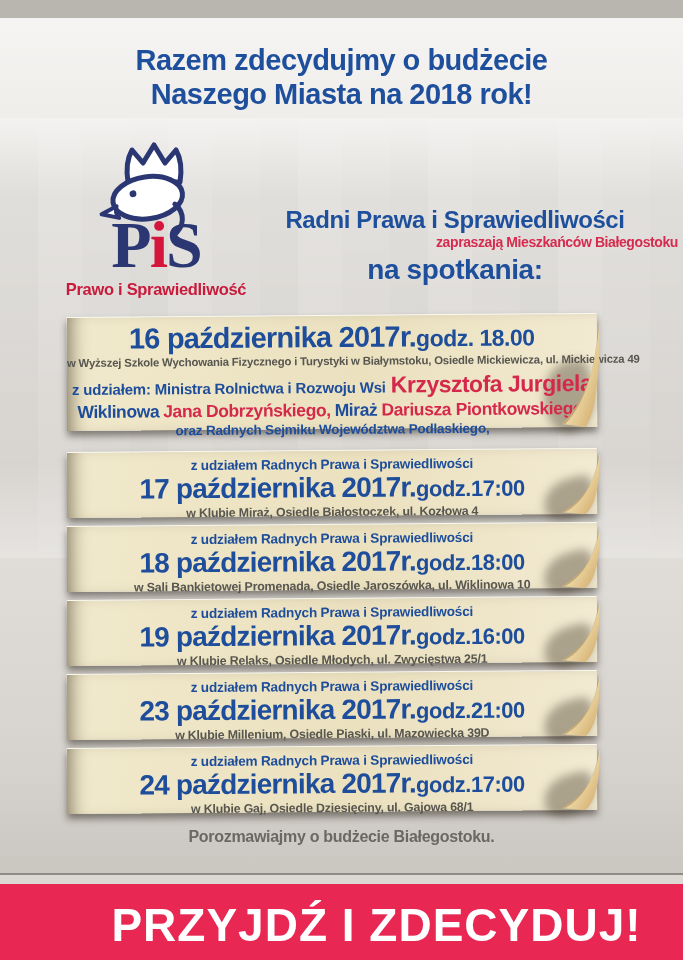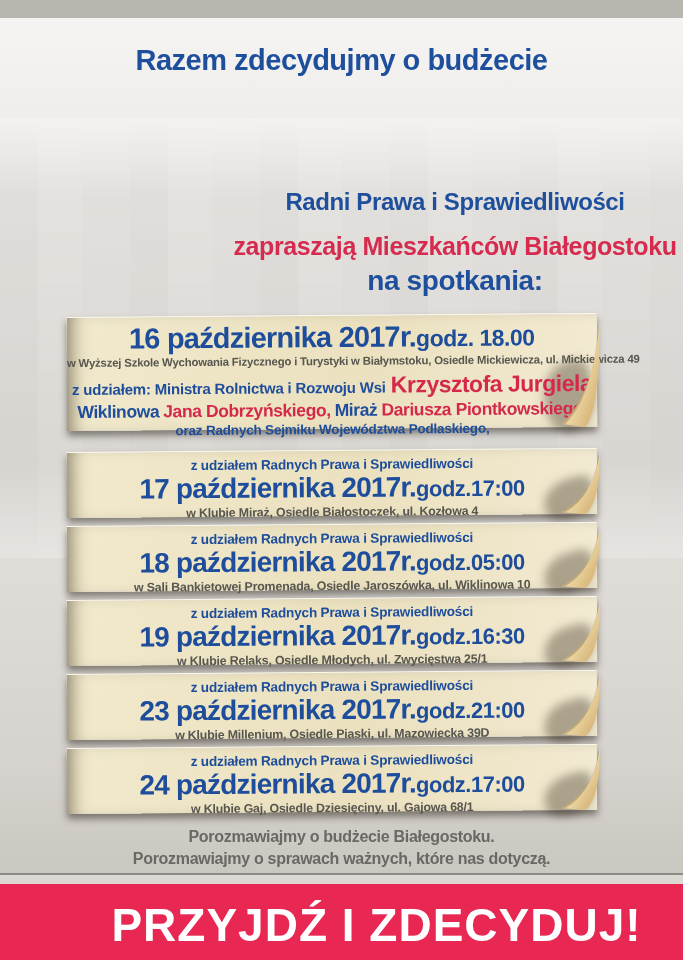--- a/index.html
+++ b/index.html
@@ -15,23 +15,23 @@
   
   .header{position:absolute;top:26px;left:0;width:100%;text-align:center;line-height:1.16;
     font-weight:bold;font-size:29px;letter-spacing:-.5px;color:#1e4f9c;}
   
   .logo{position:absolute;left:58px;top:120px;width:196px;text-align:center;}
   .logo svg.eagle{display:block;margin:0 auto -34px auto;position:relative;left:-4px;}
   .pis-word{font-family:"Liberation Serif",serif;font-weight:bold;font-size:66px;letter-spacing:-2px;color:#2b3773;line-height:1;}
   .pis-word .i{color:#d5163c;}
   .logo-caption{margin-top:2px;font-weight:bold;font-size:16.5px;letter-spacing:-.3px;color:#c91a3c;}
   
-  .intro{position:absolute;left:232px;top:170px;width:446px;text-align:center;}
+  .intro{position:absolute;left:232px;top:188px;width:446px;text-align:center;}
   .intro .l1{font-weight:bold;font-size:24px;color:#1e4f9c;letter-spacing:-.4px;}
-  .intro .l2{font-weight:bold;font-size:25px;color:#d62b4e;letter-spacing:-.4px;margin-top:16px;}
+  .intro .l2{font-weight:bold;font-size:14px;color:#d62b4e;letter-spacing:-.4px;margin-top:0;text-align:right;}
   .intro .l3{font-weight:bold;font-size:28px;color:#1e4f9c;letter-spacing:-.4px;margin-top:4px;text-align:center;}
   
   .card{position:absolute;left:67px;width:530px;transform:rotate(-.45deg);
     background:linear-gradient(100deg,#f1e9cc 0%,#ebe1bf 55%,#f2ead2 100%);
     border-top:1px solid #fbf8ec;
     box-shadow:0 5px 7px rgba(35,30,20,.5), inset 16px 0 18px -12px rgba(60,50,30,.6);}
   .card .content{position:relative;z-index:2;text-align:center;}
   .curl{position:absolute;right:-3px;top:0;height:100%;width:46px;z-index:3;}
   .curl-shadow{position:absolute;right:2px;bottom:-5px;width:52px;height:62%;z-index:1;
     background:rgba(40,30,15,.35);filter:blur(5px);border-radius:60% 20% 60% 40%;transform:rotate(-14deg);}
@@ -75,22 +75,36 @@
       <stop offset="1" stop-color="#cda462"></stop>
     </linearGradient>
   </defs>
 </svg>
 
 <div class="poster">
   <div class="bg-photo"></div>
 
   <div class="header">
     <div>Razem zdecydujmy o budżecie</div>
-  </div>
-
+    <div>Naszego Miasta na 2018 rok!</div>
+  </div>
+
+  <div class="logo">
+    <svg class="eagle" width="132" height="108" viewBox="0 0 132 108">
+      <path d="M42 44 C40 31 42 19 46 12 L57 25 L68 7 L79 25 L90 12 C94 19 96 31 94 44 Z" fill="#ffffff" stroke="#2b3773" stroke-width="5" stroke-linejoin="round"></path>
+      <g transform="rotate(-8 60 62)">
+        <ellipse cx="62" cy="60" rx="35" ry="21" fill="#ffffff" stroke="#2b3773" stroke-width="5"></ellipse>
+        <path d="M30 64 L14 70 L31 76 C28 72 28 68 30 64 Z" fill="#ffffff" stroke="#2b3773" stroke-width="4" stroke-linejoin="round"></path>
+        <circle cx="48" cy="54" r="3.4" fill="#2b3773"></circle>
+        <path d="M88 70 C97 80 95 94 82 101" fill="none" stroke="#2b3773" stroke-width="5" stroke-linecap="round"></path>
+      </g>
+    </svg>
+    <div class="pis-word"><span>P</span><span class="i">i</span><span>S</span></div>
+    <div class="logo-caption">Prawo i Sprawiedliwość</div>
+  </div>
 
   <div class="intro">
     <div class="l1">Radni Prawa i Sprawiedliwości</div>
     <div class="l2">zapraszają Mieszkańców Białegostoku</div>
     <div class="l3">na spotkania:</div>
   </div>
 
   <div class="card card-featured">
     <div class="curl-shadow"></div>
     <div class="content">
@@ -122,34 +136,34 @@
     <svg class="curl" viewBox="0 0 50 70" preserveAspectRatio="none">
       <path d="M50 0 C48 26 38 52 8 68 L34 70 C46 60 50 34 50 10 Z" fill="url(#curlGrad)"></path>
       <path d="M8 68 C38 52 48 26 50 0 C46 30 36 54 12 68 Z" fill="rgba(120,90,40,.35)"></path>
     </svg>
   </div>
 
   <div class="card card-small c3">
     <div class="curl-shadow"></div>
     <div class="content">
       <div class="attendees">z udziałem Radnych Prawa i Sprawiedliwości</div>
-      <div><span class="date">18 października 2017r.</span><span class="time">godz.05:00</span></div>
+      <div><span class="date">18 października 2017r.</span><span class="time">godz.18:00</span></div>
       <div class="venue">w Sali Bankietowej Promenada, Osiedle Jaroszówka, ul. Wiklinowa 10</div>
     </div>
     <svg class="curl" viewBox="0 0 50 70" preserveAspectRatio="none">
       <path d="M50 0 C48 26 38 52 8 68 L34 70 C46 60 50 34 50 10 Z" fill="url(#curlGrad)"></path>
       <path d="M8 68 C38 52 48 26 50 0 C46 30 36 54 12 68 Z" fill="rgba(120,90,40,.35)"></path>
     </svg>
   </div>
 
   <div class="card card-small c4">
     <div class="curl-shadow"></div>
     <div class="content">
       <div class="attendees">z udziałem Radnych Prawa i Sprawiedliwości</div>
-      <div><span class="date">19 października 2017r.</span><span class="time">godz.16:30</span></div>
+      <div><span class="date">19 października 2017r.</span><span class="time">godz.16:00</span></div>
       <div class="venue">w Klubie Relaks, Osiedle Młodych, ul. Zwycięstwa 25/1</div>
     </div>
     <svg class="curl" viewBox="0 0 50 70" preserveAspectRatio="none">
       <path d="M50 0 C48 26 38 52 8 68 L34 70 C46 60 50 34 50 10 Z" fill="url(#curlGrad)"></path>
       <path d="M8 68 C38 52 48 26 50 0 C46 30 36 54 12 68 Z" fill="rgba(120,90,40,.35)"></path>
     </svg>
   </div>
 
   <div class="card card-small c5">
     <div class="curl-shadow"></div>
@@ -172,21 +186,20 @@
       <div class="venue">w Klubie Gaj, Osiedle Dziesięciny, ul. Gajowa 68/1</div>
     </div>
     <svg class="curl" viewBox="0 0 50 70" preserveAspectRatio="none">
       <path d="M50 0 C48 26 38 52 8 68 L34 70 C46 60 50 34 50 10 Z" fill="url(#curlGrad)"></path>
       <path d="M8 68 C38 52 48 26 50 0 C46 30 36 54 12 68 Z" fill="rgba(120,90,40,.35)"></path>
     </svg>
   </div>
 
   <div class="footer-lines">
     <div>Porozmawiajmy o budżecie Białegostoku.</div>
-    <div>Porozmawiajmy o sprawach ważnych, które nas dotyczą.</div>
   </div>
 
   <div class="divider"></div>
   <div class="light-strip"></div>
 
   <div class="banner">
     <div class="cta">PRZYJDŹ I ZDECYDUJ!</div>
 
   </div>
 </div>

